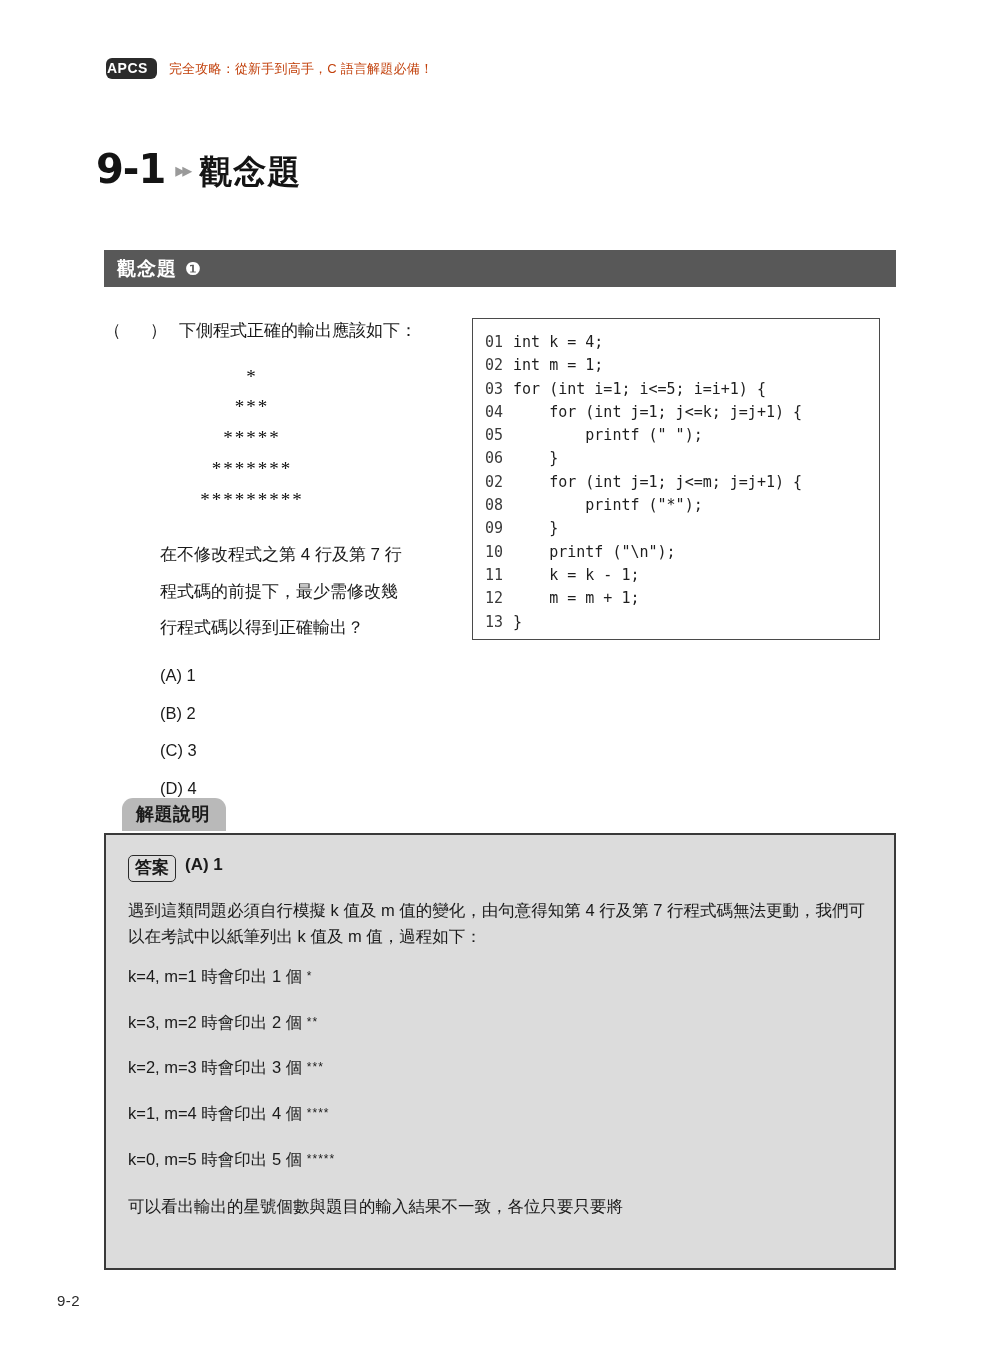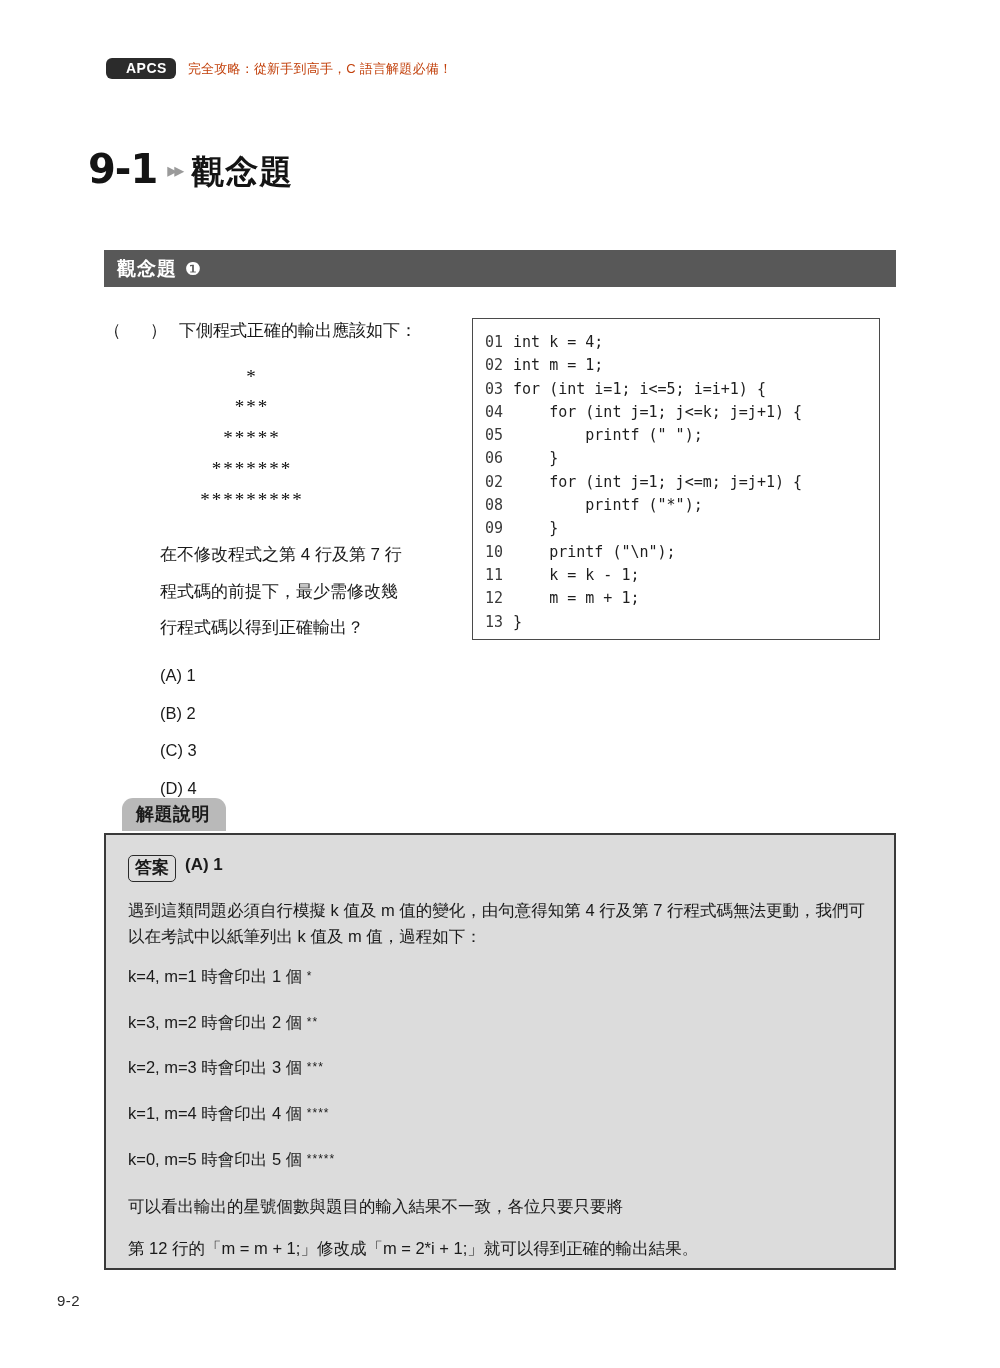--- a/index.html
+++ b/index.html
@@ -25,35 +25,35 @@
     align-items: center;
     gap: 12px;
   }
   .apcs-badge {
     display: inline-block;
     background: #2b2b2b;
     color: #ffffff;
     font-size: 14px;
     font-weight: bold;
     letter-spacing: 0.5px;
-    padding: 3px 9px 4px 20px;
+    padding: 3px 9px 4px 1px;
     border-radius: 6px;
     line-height: 1;
   }
   .runhead-title {
     font-size: 13px;
     color: #c2410c;
     letter-spacing: 0.2px;
     white-space: nowrap;
   }
 
   
   .sec-head {
     position: absolute;
-    left: 88px;
+    left: 96px;
     top: 146px;
     display: flex;
     align-items: baseline;
     gap: 10px;
   }
   .sec-num {
     font-size: 40px;
     font-weight: bold;
     letter-spacing: -1px;
     color: #141414;
@@ -318,16 +318,15 @@
 
   <p class="exp-p">遇到這類問題必須自行模擬 k 值及 m 值的變化，由句意得知第 4 行及第 7 行程式碼無法更動，我們可以在考試中以紙筆列出 k 值及 m 值，過程如下：</p>
 
   <div class="exp-trace"><span>k=4, m=1 時會印出 1 個 </span><span class="st">*</span></div>
   <div class="exp-trace"><span>k=3, m=2 時會印出 2 個 </span><span class="st">**</span></div>
   <div class="exp-trace"><span>k=2, m=3 時會印出 3 個 </span><span class="st">***</span></div>
   <div class="exp-trace"><span>k=1, m=4 時會印出 4 個 </span><span class="st">****</span></div>
   <div class="exp-trace"><span>k=0, m=5 時會印出 5 個 </span><span class="st">*****</span></div>
 
   <p class="exp-p exp-tight">可以看出輸出的星號個數與題目的輸入結果不一致，各位只要只要將</p>
-  <p class="exp-p">第 12 行的「m = m + 1;」修改成「m = 2*i + 1;」就可以得到正確的輸出結果。</p>
 </div>
 
 <div class="folio">9-2</div>
 
 </body></html>

